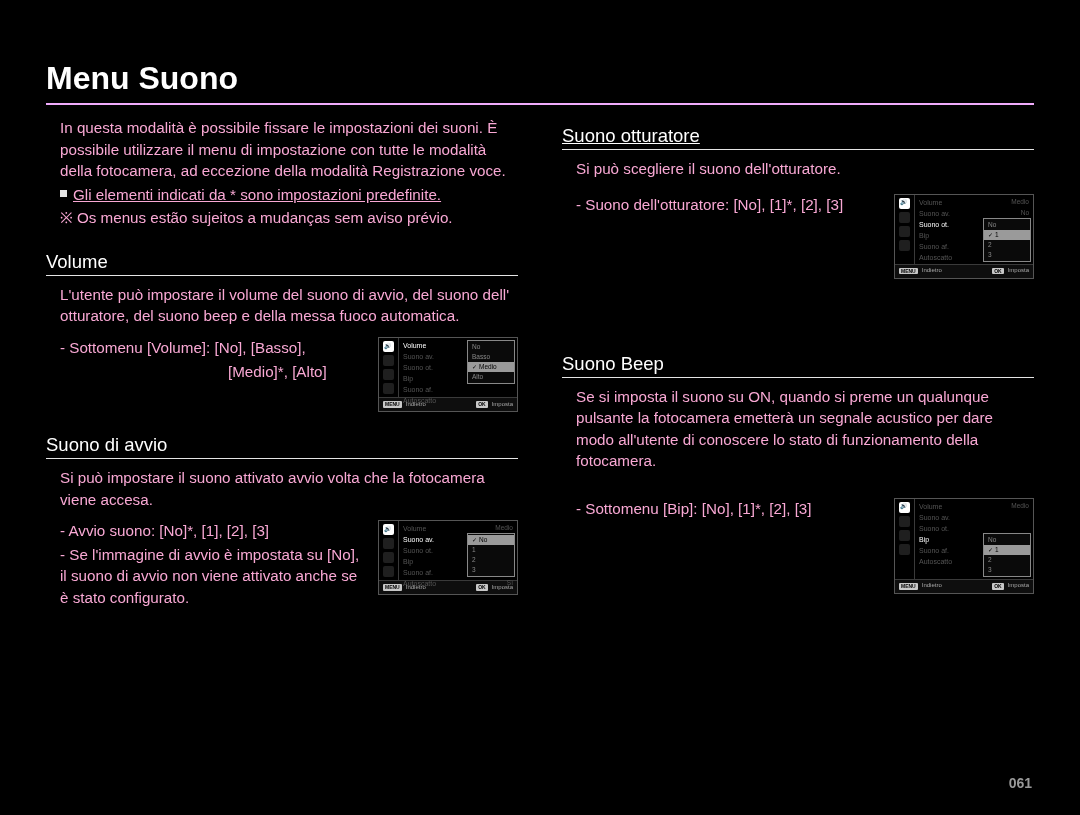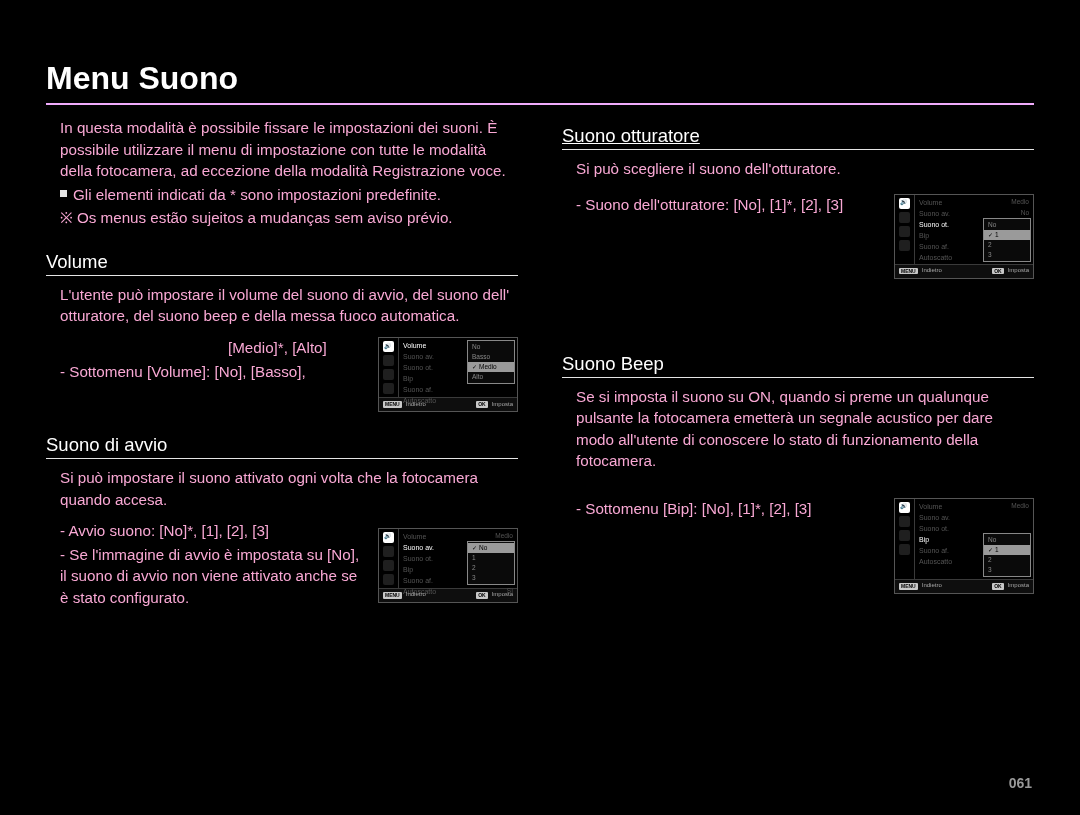--- a/index.html
+++ b/index.html
@@ -3,21 +3,21 @@
 <meta charset="utf-8">
 <style>
   *{box-sizing:border-box;margin:0;padding:0;}
   body{background:#000;color:#e5e5e5;font-family:Arial,"Helvetica Neue",Helvetica,sans-serif;width:1080px;height:815px;position:relative;}
   .page{padding:60px 46px 0 46px;}
   .title{font-size:32px;font-weight:600;color:#fff;border-bottom:2px solid #f0abfc;padding-bottom:6px;margin-bottom:12px;}
   .cols{display:flex;gap:44px;}
   .col{flex:1;min-width:0;}
   .p{font-size:15.2px;line-height:1.42;color:#f9a8d4;margin-bottom:2px;}
   .ind{padding-left:14px;}
-  .bullet{display:flex;gap:6px;}
+  .bullet{display:flex;gap:6px;text-decoration:underline;}
   .bullet .sq{flex:0 0 auto;margin-top:6px;width:7px;height:7px;background:#e5e5e5;}
   .h2{font-size:24px;font-weight:600;color:#fff;border-bottom:1.5px solid #e5e5e5;padding-bottom:2px;margin:26px 0 10px 0;display:flex;align-items:center;gap:10px;}
   .h3{font-size:18.5px;font-weight:400;color:#fff;border-bottom:1.5px solid #e5e5e5;padding-bottom:2px;margin:22px 0 8px 0;}
   .row{display:flex;gap:14px;align-items:flex-start;}
   .row .txt{flex:1;min-width:0;}
   .row .scr{flex:0 0 auto;}
   
   .spk{display:inline-flex;align-items:center;gap:2px;}
   .spk svg{display:block;}
   
@@ -53,22 +53,22 @@
         <span class="sq"></span>
         <span>Gli elementi indicati da * sono impostazioni predefinite.</span>
       </div>
       <p class="p ind">※ Os menus estão sujeitos a mudanças sem aviso prévio.</p>
 
 
       <h3 class="h3">Volume</h3>
       <p class="p ind">L'utente può impostare il volume del suono di avvio, del suono dell' otturatore, del suono beep e della messa fuoco automatica.</p>
       <div class="row" style="margin-top:10px;">
         <div class="txt">
+          <p class="p ind">- Sottomenu [Volume]: [No], [Basso],</p>
           <p class="p" style="padding-left:182px;">[Medio]*, [Alto]</p>
-          <p class="p ind">- Sottomenu [Volume]: [No], [Basso],</p>
         </div>
         <div class="scr">
           <div class="mini">
             <div class="body">
               <div class="side">
                 <div class="ico active">🔊</div>
                 <div class="ico"></div>
                 <div class="ico"></div>
                 <div class="ico"></div>
               </div>
@@ -105,22 +105,22 @@
               <span>Indietro</span>
               <span style="flex:1"></span>
               <span class="btn">OK</span>
               <span>Imposta</span>
             </div>
           </div>
         </div>
       </div>
 
       <h3 class="h3">Suono di avvio</h3>
-      <p class="p ind">Si può impostare il suono attivato ogni volta che la fotocamera quando accesa.</p>
-      <div class="row" style="margin-top:10px;align-items:center;">
+      <p class="p ind">Si può impostare il suono attivato avvio volta che la fotocamera viene accesa.</p>
+      <div class="row" style="margin-top:10px;">
         <div class="txt">
           <p class="p ind">- Avvio suono: [No]*, [1], [2], [3]</p>
           <p class="p ind">- Se l'immagine di avvio è impostata su [No], il suono di avvio non viene attivato anche se è stato configurato.</p>
         </div>
         <div class="scr">
           <div class="mini">
             <div class="body">
               <div class="side">
                 <div class="ico active">🔊</div>
                 <div class="ico"></div>

